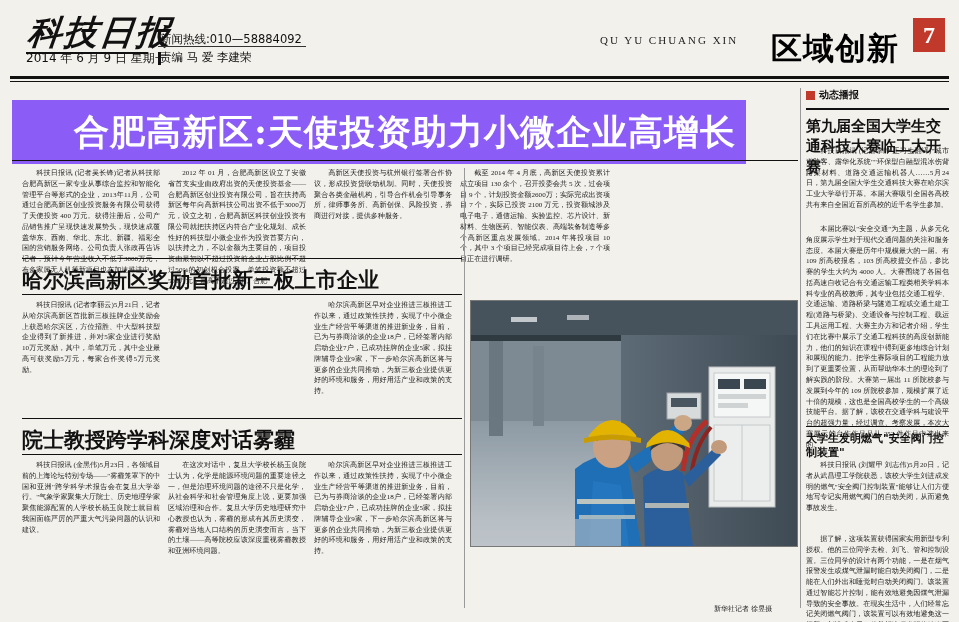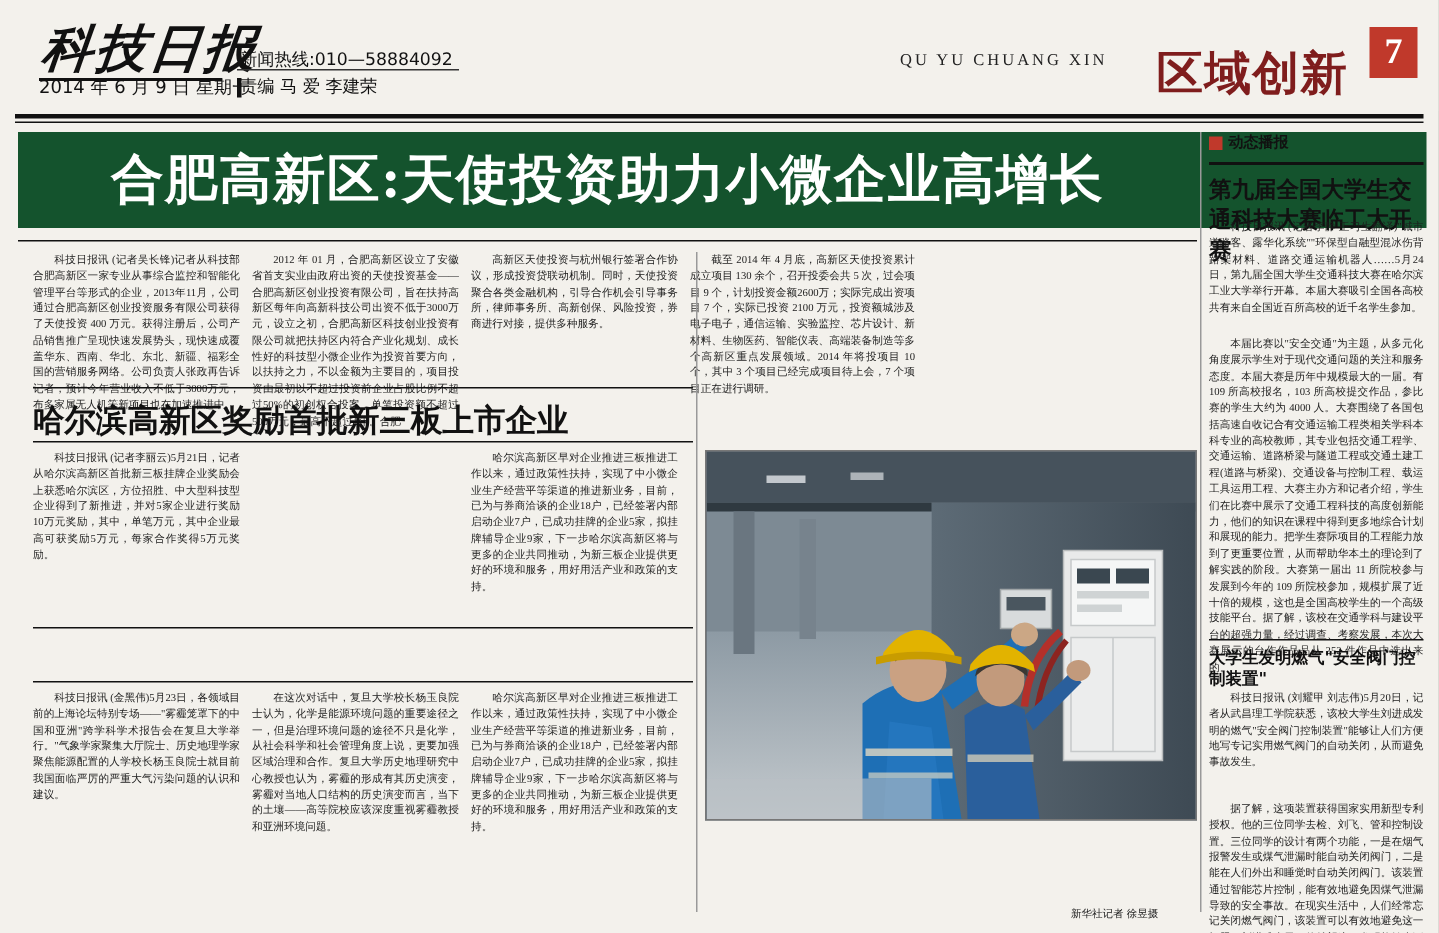--- a/index.html
+++ b/index.html
@@ -82,21 +82,21 @@
     color: #222;
     font-family: "Liberation Serif", serif;
   }
   .section-title {
     position: absolute;
     right: 60px; top: 28px;
     font-family: "DejaVu Serif", serif;
     font-weight: bold;
     font-size: 31px;
     letter-spacing: 1px;
-    color: #7f1d1d;
+    color: #000000;
   }
   .page-number {
     position: absolute;
     right: 14px; top: 18px;
     width: 32px; height: 34px;
     background: #c0392b;
     color: #fff;
     font-family: "Liberation Serif", serif;
     font-weight: bold;
     font-size: 24px;
@@ -111,23 +111,23 @@
   }
   .rule-thin {
     position: absolute;
     left: 10px; top: 81px;
     width: 939px; height: 1px;
     background: #111;
   }
   
   .headline-wrap {
     position: absolute;
-    left: 12px; top: 88px;
-    width: 939px; height: 64px;
-    background: #14532d;
+    left: 12px; top: 100px;
+    width: 734px; height: 64px;
+    background: #8b5cf6;
   }
   .headline {
     position: absolute;
     left: 0; top: 0;
     width: 786px; height: 64px;
     line-height: 64px;
     text-align: center;
     color: #fff;
     font-family: "DejaVu Serif", serif;
     font-weight: bold;
@@ -270,20 +270,21 @@
 
   <div class="col-text" style="left:22px; top:300px; width:138px; height:110px;">
     <p>科技日报讯 (记者李丽云)5月21日，记者从哈尔滨高新区首批新三板挂牌企业奖励会上获悉哈尔滨区，方位招胜、中大型科技型企业得到了新推进，并对5家企业进行奖励10万元奖励，其中，单笔万元，其中企业最高可获奖励5万元，每家合作奖得5万元奖励。</p>
   </div>
   <div class="col-text" style="left:314px; top:300px; width:138px; height:110px;">
     <p>哈尔滨高新区早对企业推进三板推进工作以来，通过政策性扶持，实现了中小微企业生产经营平等渠道的推进新业务，目前，已为与券商洽谈的企业18户，已经签署内部启动企业7户，已成功挂牌的企业5家，拟挂牌辅导企业9家，下一步哈尔滨高新区将与更多的企业共同推动，为新三板企业提供更好的环境和服务，用好用活产业和政策的支持。</p>
   </div>
 
   <div class="hr-line" style="left:22px; top:418px; width:440px; height:1px;"></div>
 
+  <div class="sub-head" style="left:22px; top:426px; font-size:21px;">院士教授跨学科深度对话雾霾</div>
   <div class="hr-line" style="left:22px; top:454px; width:440px; height:1px;"></div>
 
   <div class="col-text" style="left:22px; top:460px; width:138px; height:150px;">
     <p>科技日报讯 (金黑伟)5月23日，各领域目前的上海论坛特别专场——"雾霾笼罩下的中国和亚洲"跨学科学术报告会在复旦大学举行。"气象学家聚集大厅院士、历史地理学家聚焦能源配置的人学校长杨玉良院士就目前我国面临严厉的严重大气污染问题的认识和建议。</p>
   </div>
   <div class="col-text" style="left:168px; top:460px; width:138px; height:150px;">
     <p>在这次对话中，复旦大学校长杨玉良院士认为，化学是能源环境问题的重要途径之一，但是治理环境问题的途径不只是化学，从社会科学和社会管理角度上说，更要加强区域治理和合作。复旦大学历史地理研究中心教授也认为，雾霾的形成有其历史演变，雾霾对当地人口结构的历史演变而言，当下的土壤——高等院校应该深度重视雾霾教授和亚洲环境问题。</p>
   </div>
   <div class="col-text" style="left:314px; top:460px; width:138px; height:150px;">
     <p>哈尔滨高新区早对企业推进三板推进工作以来，通过政策性扶持，实现了中小微企业生产经营平等渠道的推进新业务，目前，已为与券商洽谈的企业18户，已经签署内部启动企业7户，已成功挂牌的企业5家，拟挂牌辅导企业9家，下一步哈尔滨高新区将与更多的企业共同推动，为新三板企业提供更好的环境和服务，用好用活产业和政策的支持。</p>

